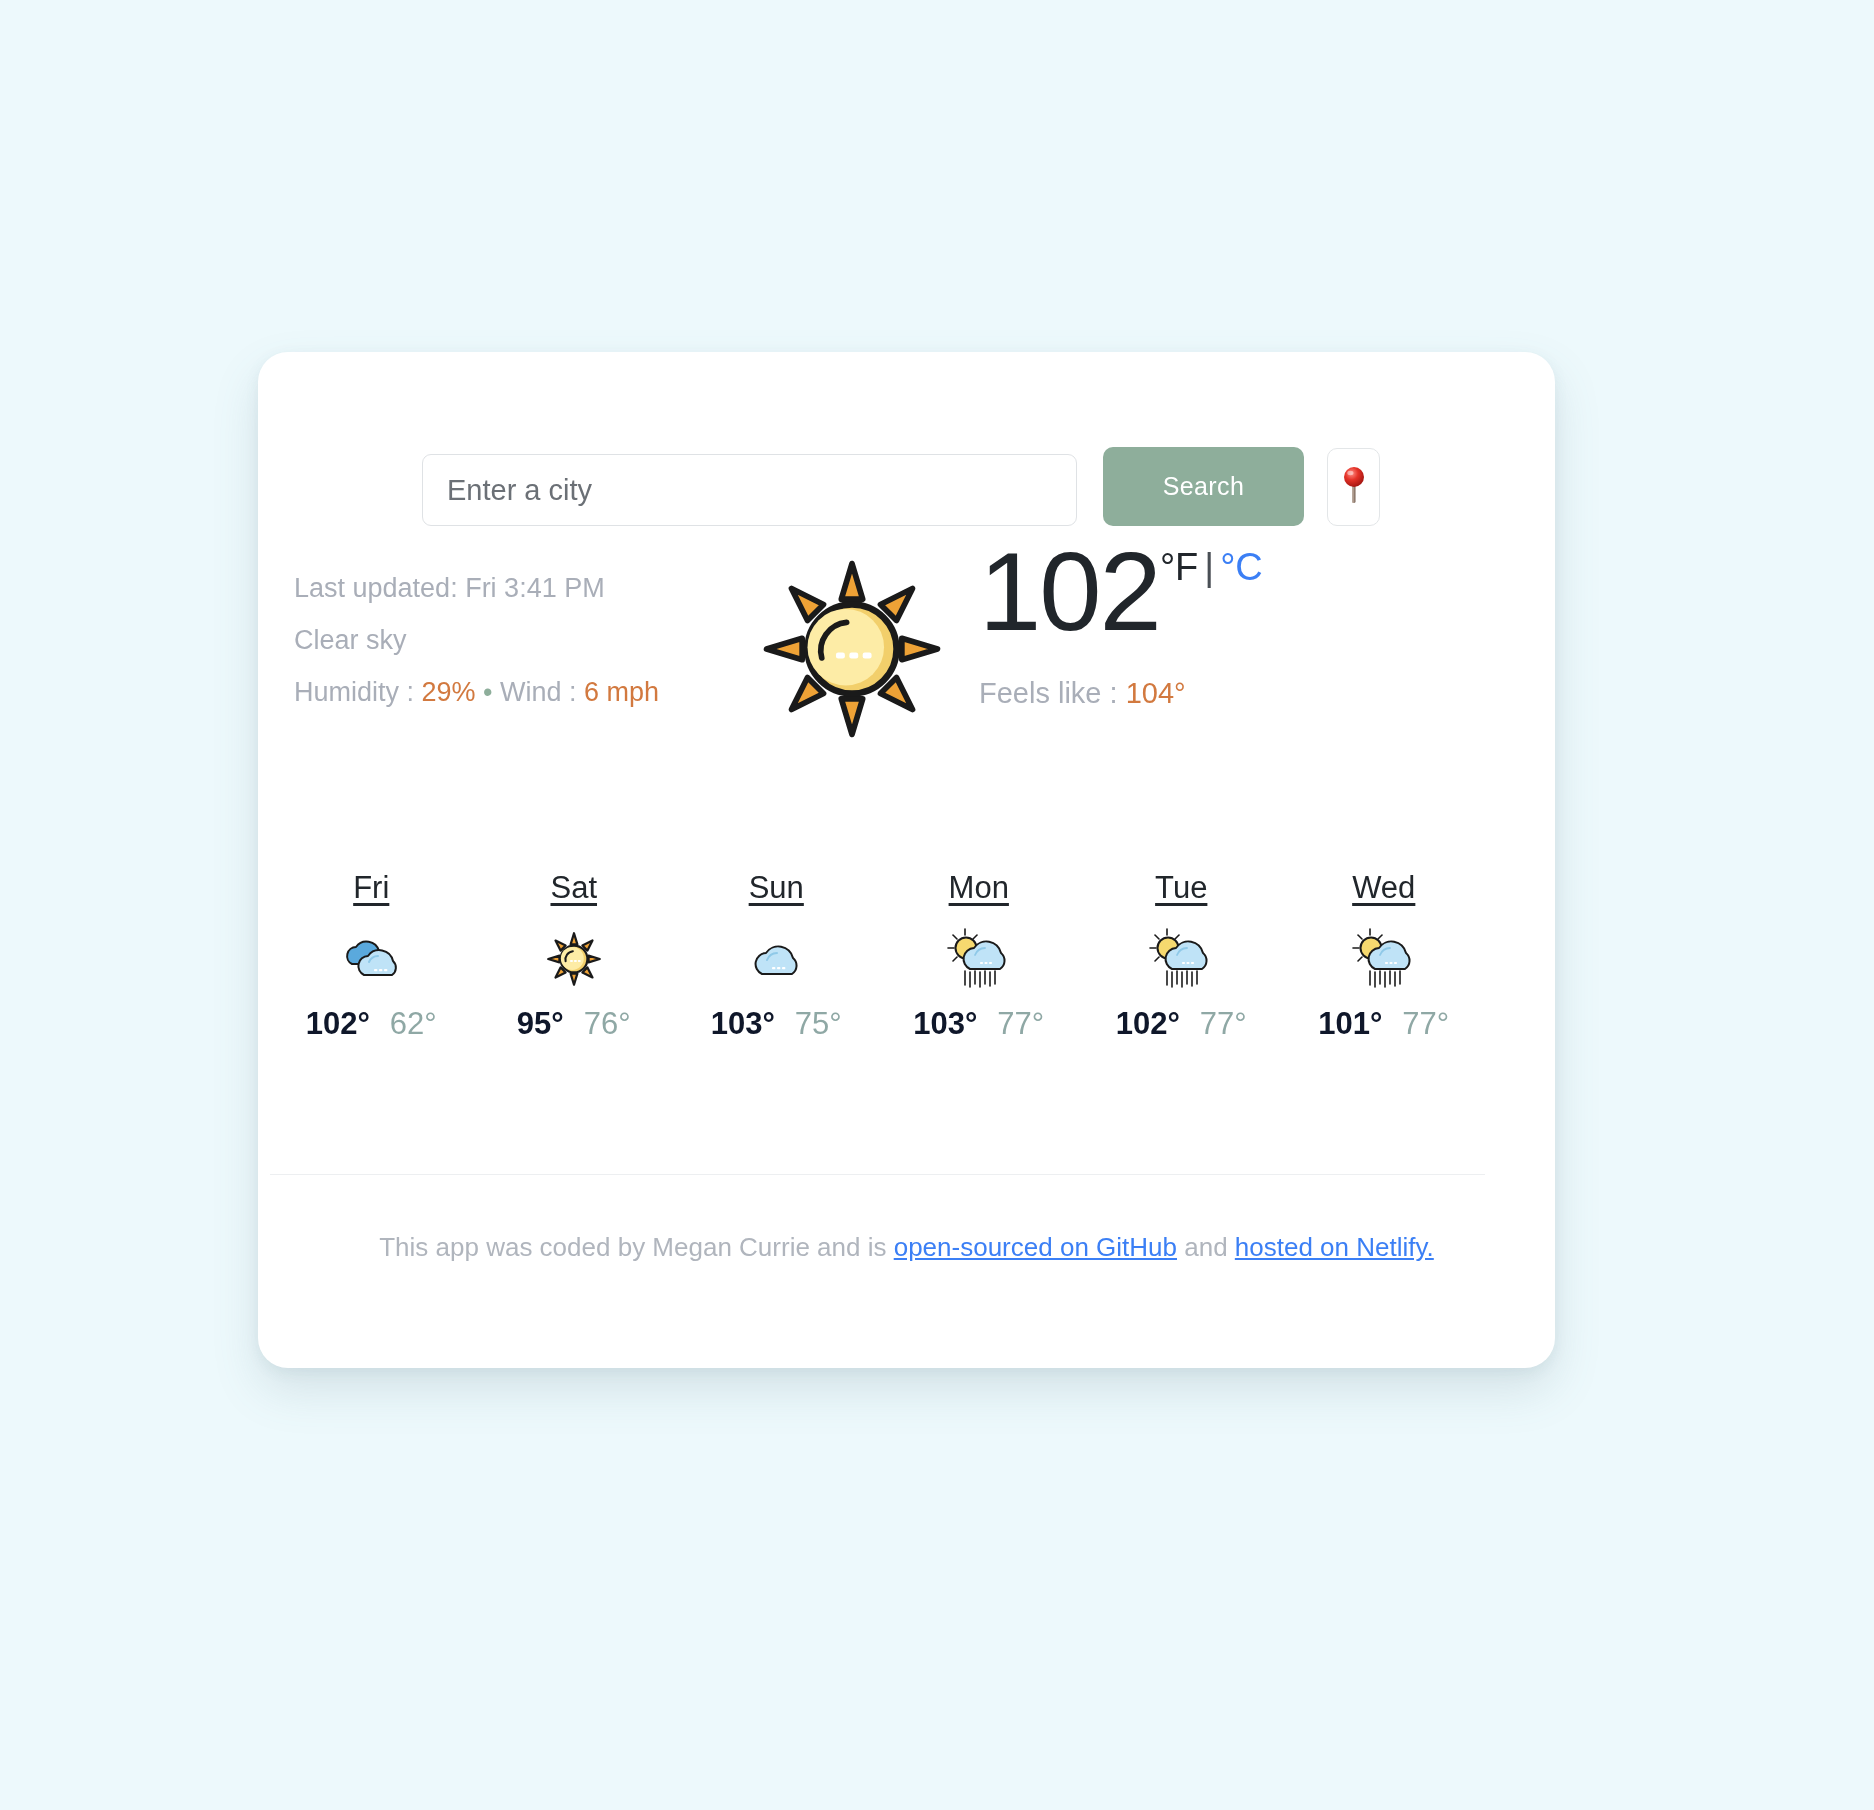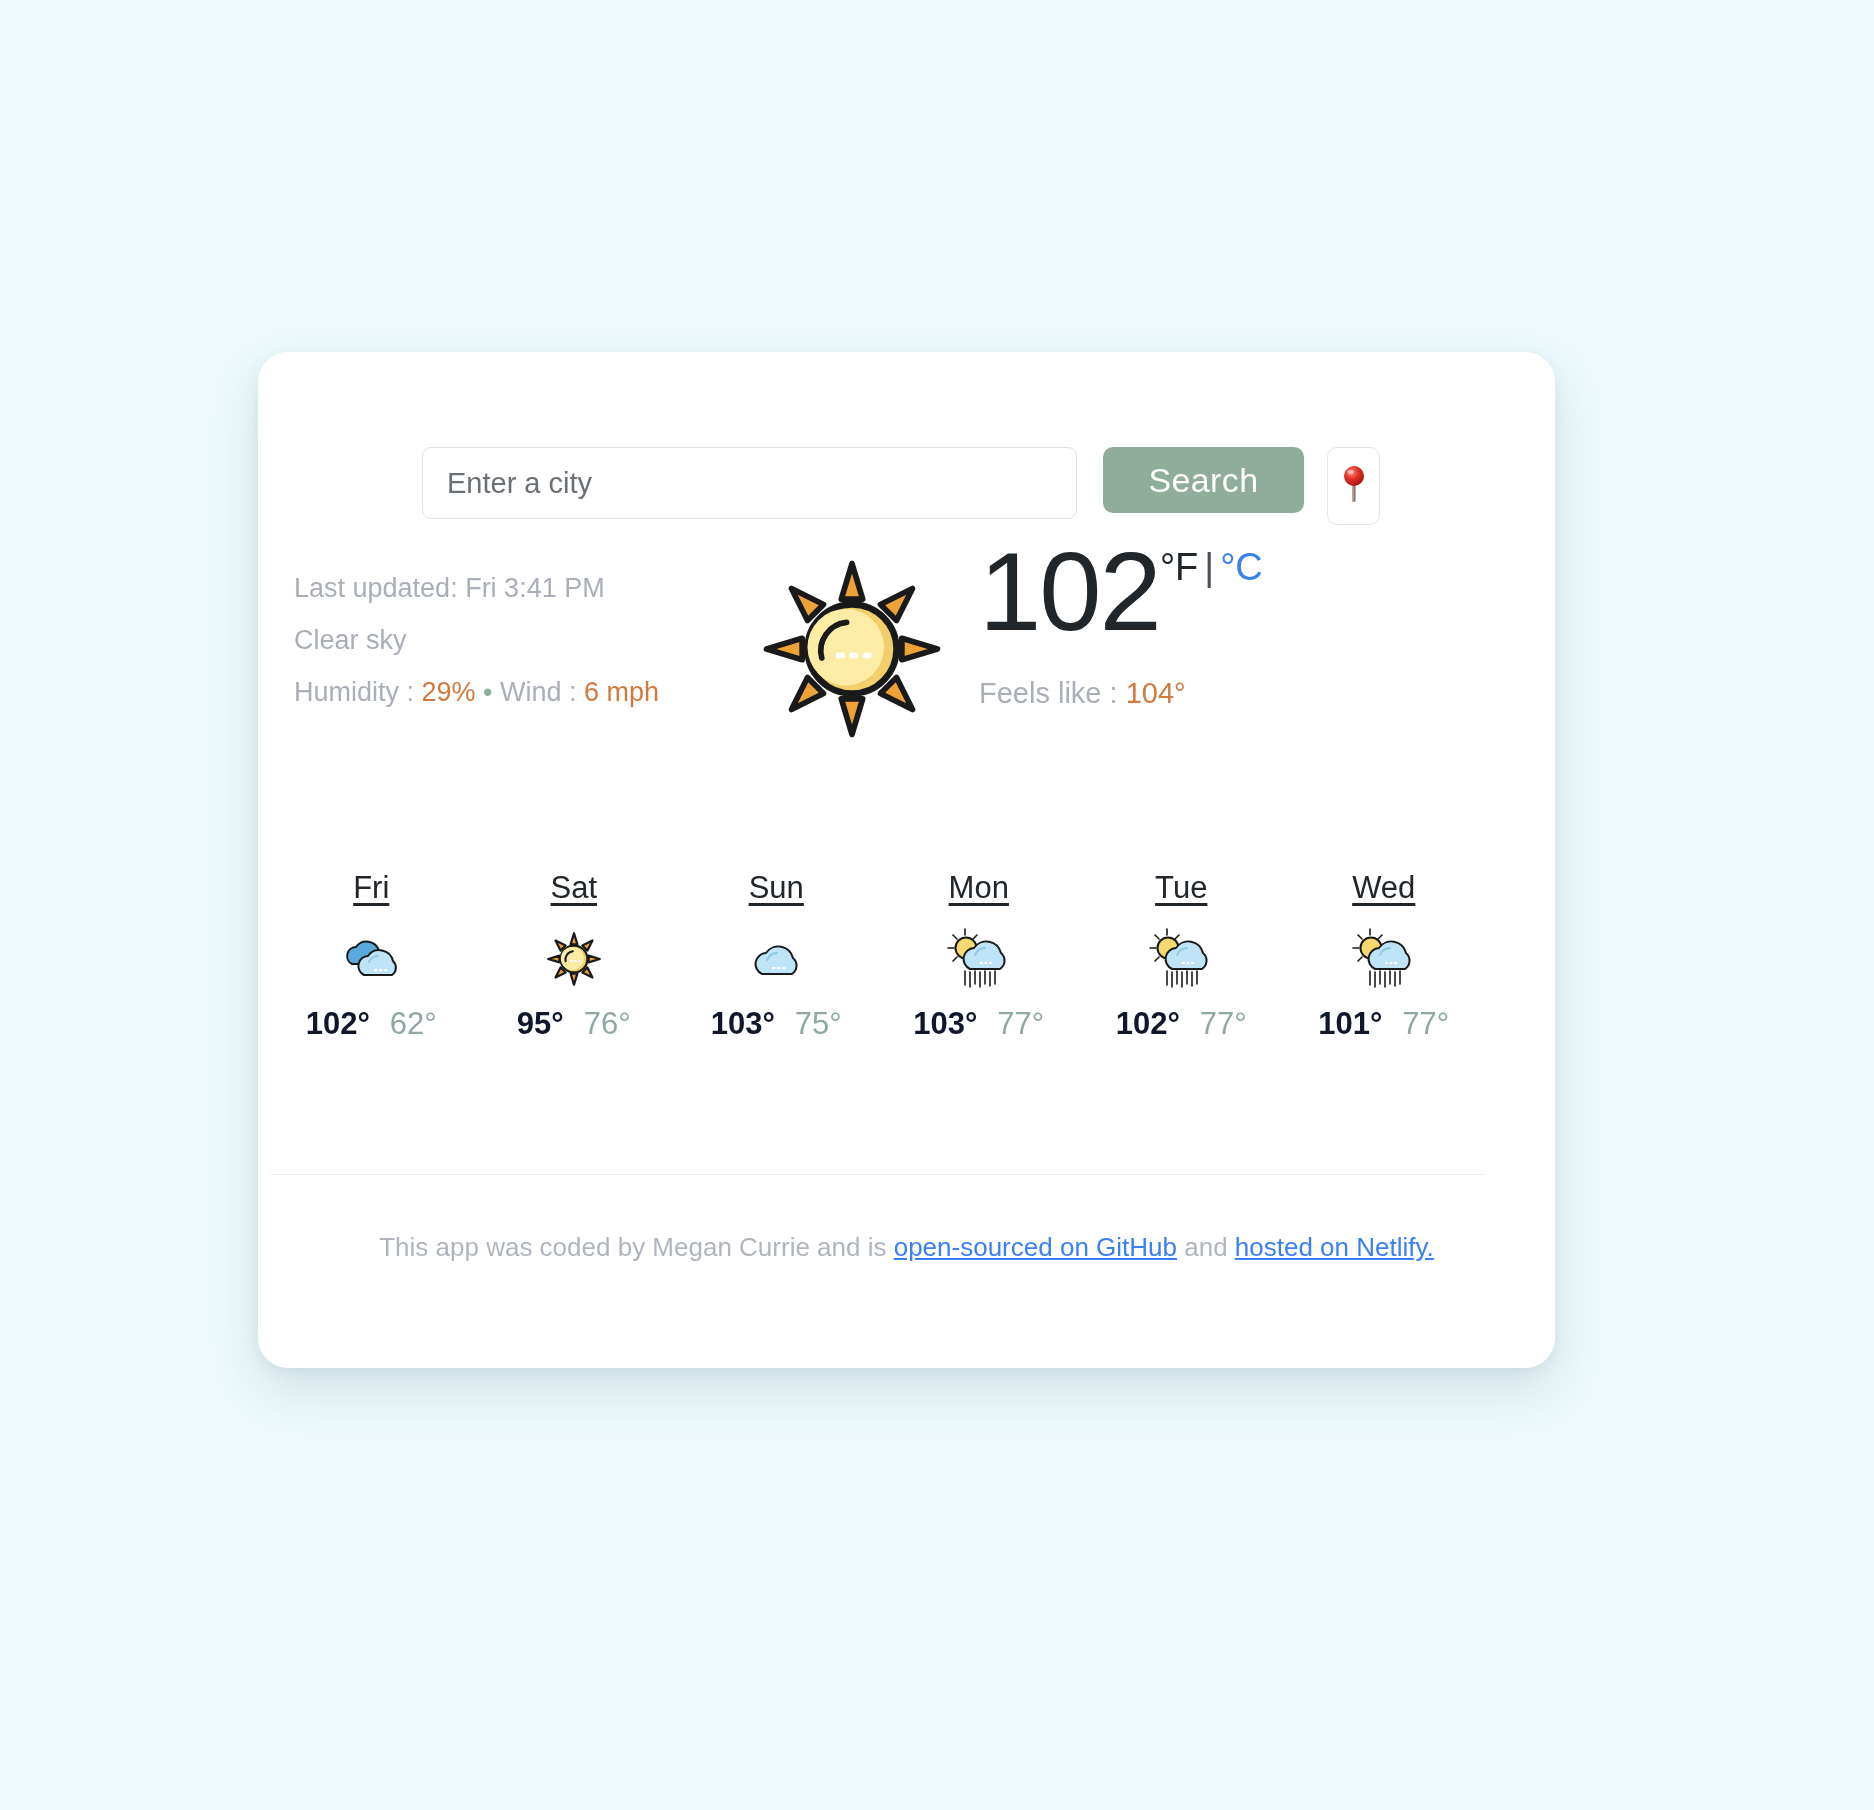--- a/index.html
+++ b/index.html
@@ -27,47 +27,47 @@
                 0 4px 14px rgba(90,120,130,0.09);
     box-sizing: border-box;
   }
 
   
   #search-form {
     position: absolute;
     left: 164px;
     top: 95px;
     display: flex;
-    align-items: flex-start;
+    align-items: flex-end;
   }
   #search-input {
     width: 655px;
     height: 72px;
     box-sizing: border-box;
     border: 1px solid #dfe2e5;
     border-radius: 9px;
     background: #fff;
     font-family: "Liberation Sans", sans-serif;
     font-size: 29px;
     color: #32363b;
     padding: 0 24px;
     outline: none;
   }
   #search-input::placeholder { color: #6b7076; opacity: 1; }
 
   #search-button {
     margin-left: 26px;
     width: 201px;
-    height: 66px;
+    height: 79px;
     border: none;
     border-radius: 10px;
     background: #8eae9b;
     color: #ffffff;
     font-family: "Liberation Sans", sans-serif;
-    font-size: 34px;
+    font-size: 25px;
     letter-spacing: 0.4px;
     cursor: pointer;
   }
 
   #current-location-button {
     margin-left: 23px;
     width: 53px;
     height: 78px;
     border: 1px solid #e3e6e8;
     border-radius: 10px;

